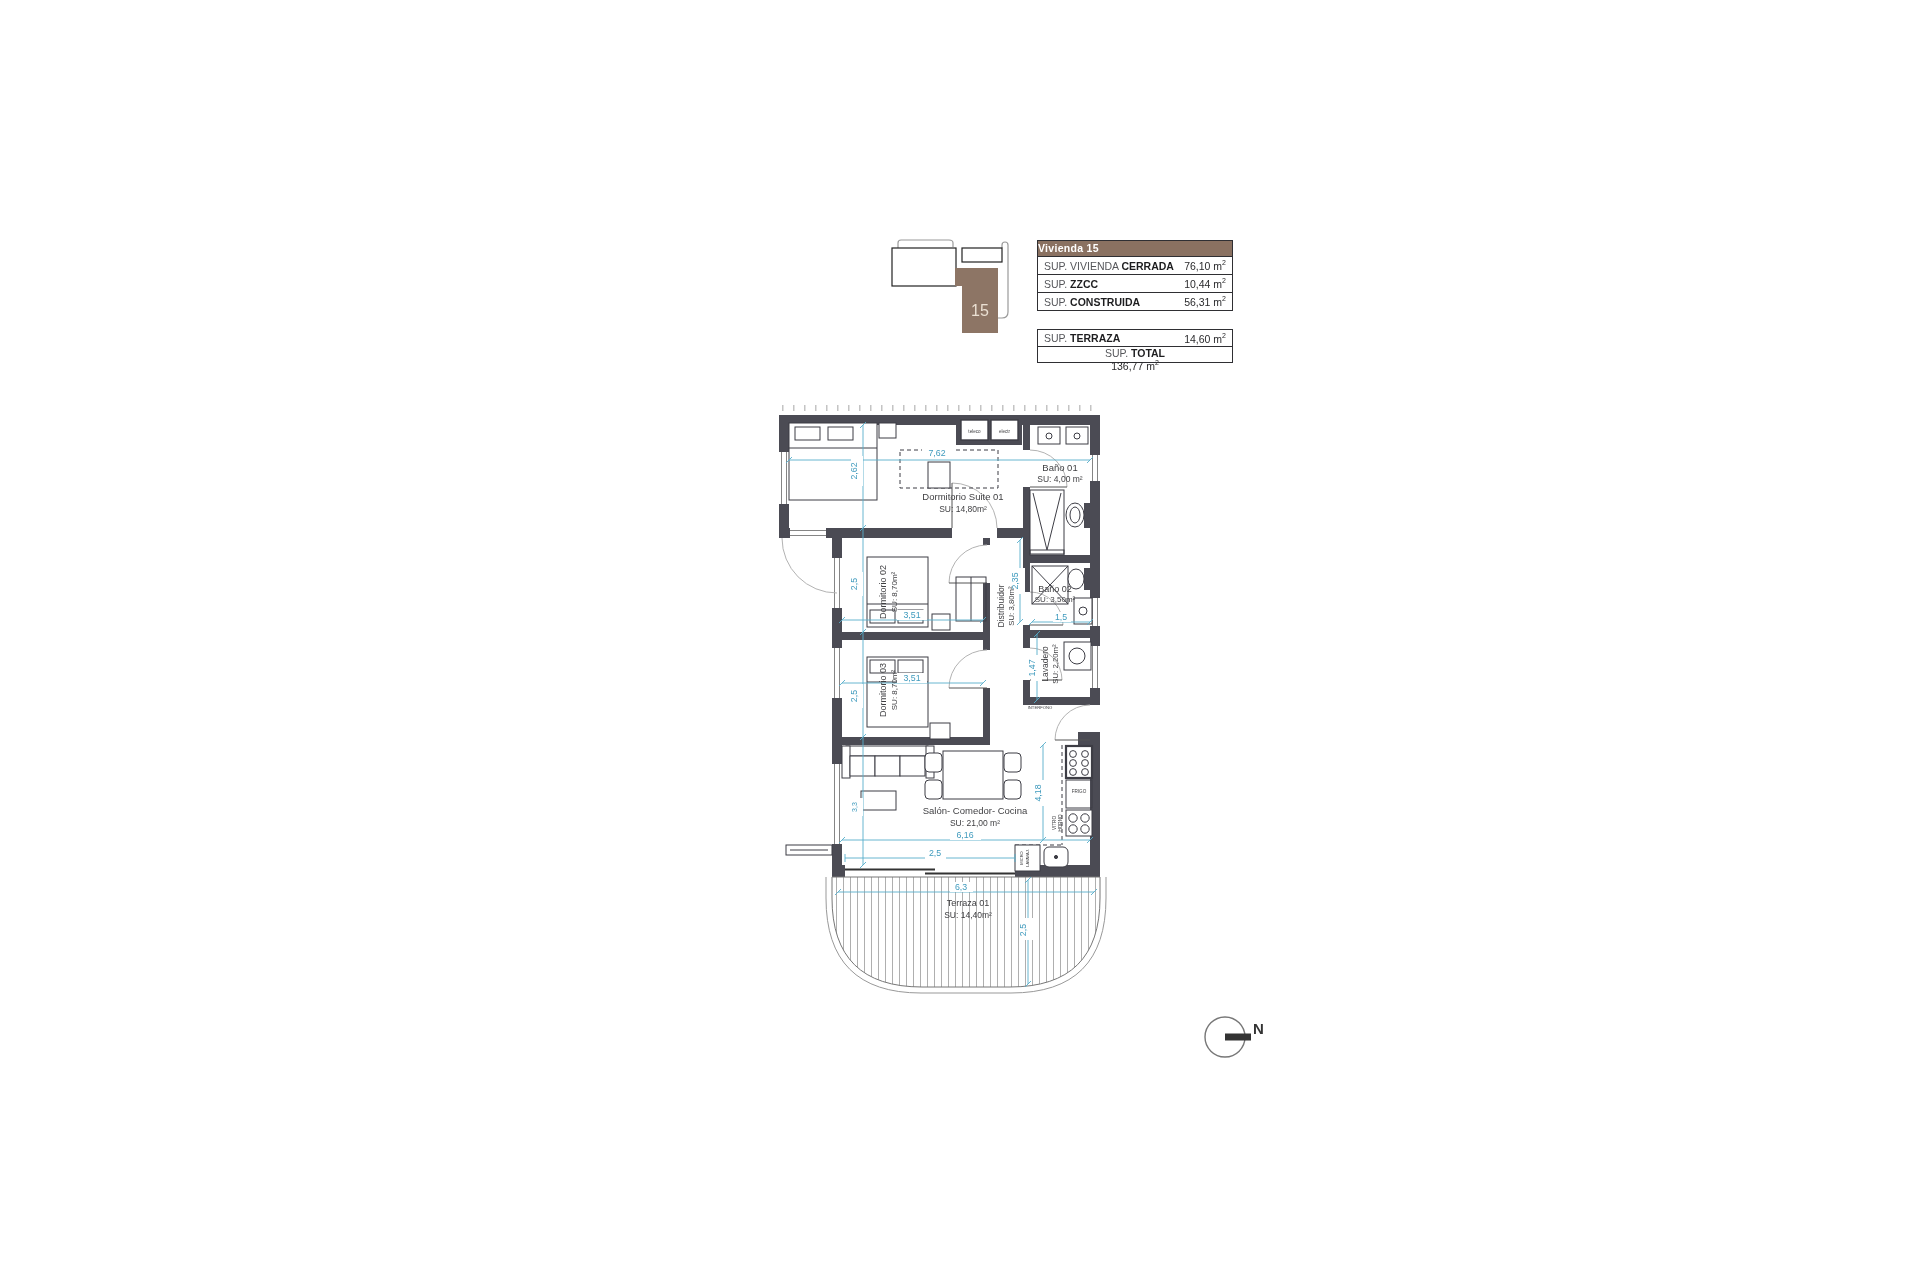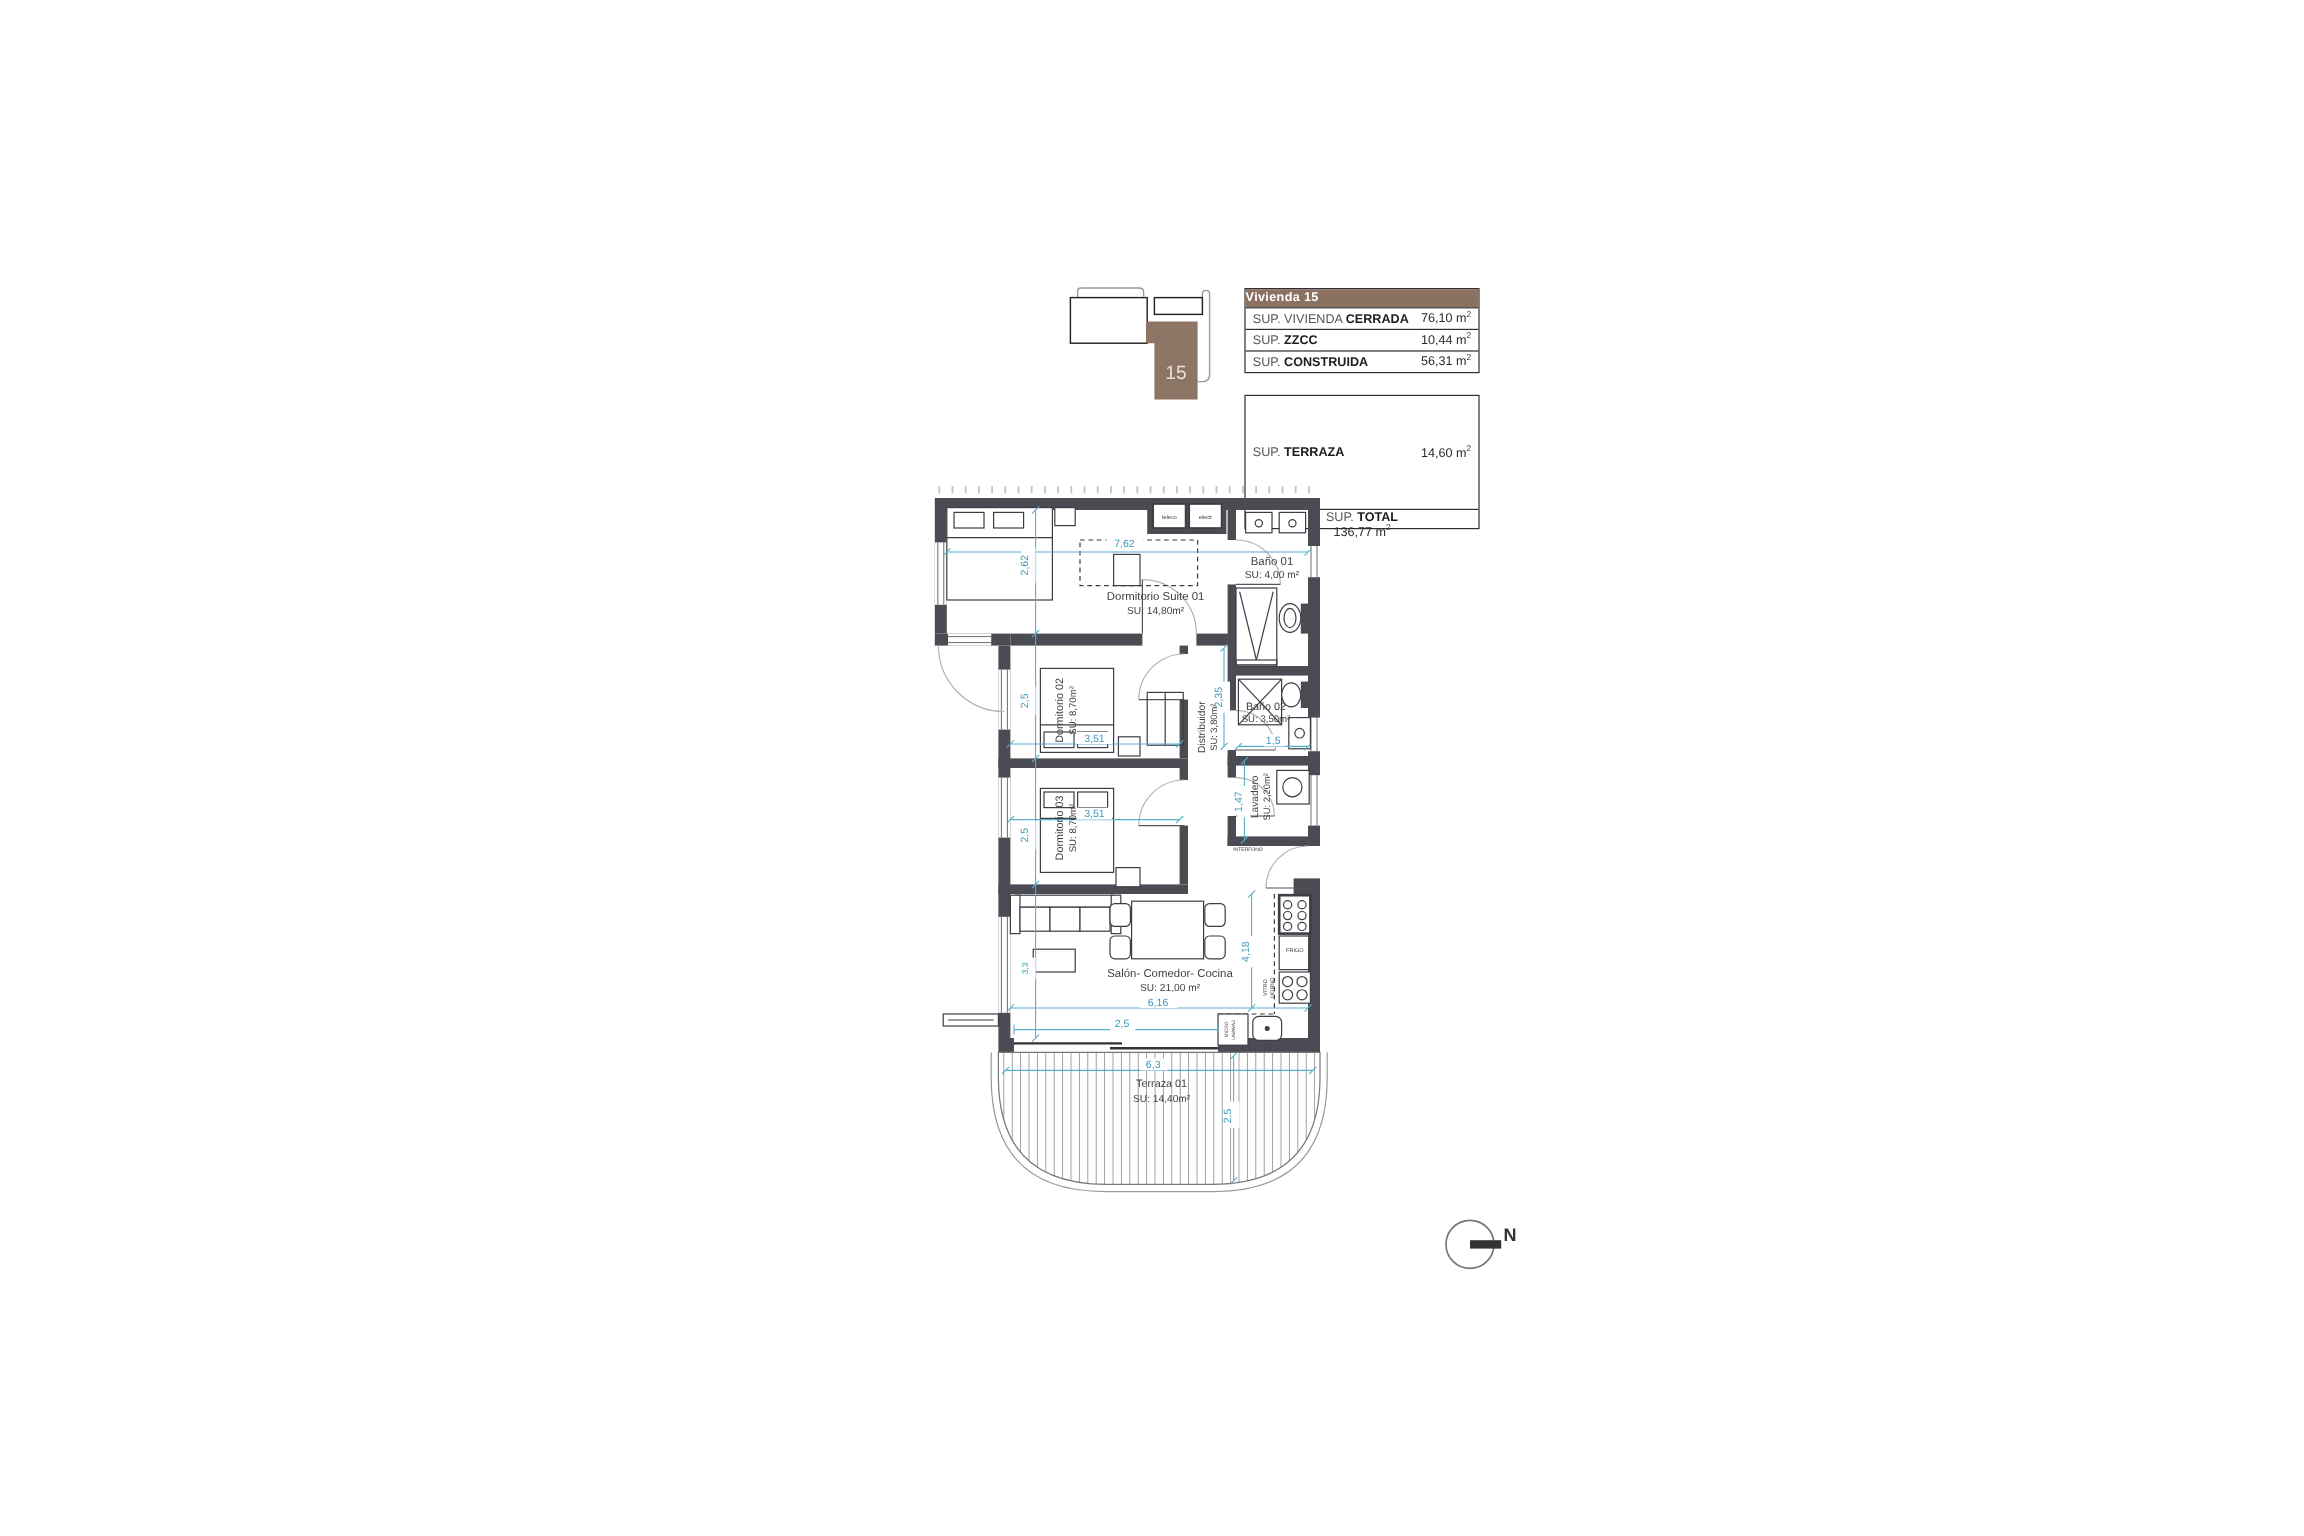--- a/index.html
+++ b/index.html
@@ -8,21 +8,21 @@
   svg text{font-family:"Liberation Sans", sans-serif;}
 
   
   .atable{position:absolute;width:196px;border:1px solid #2f2f33;background:#fff;box-sizing:border-box;}
   #table-main{left:1037px;top:240px;}
   #table-totals{left:1037px;top:329px;}
   .thead{height:15px;line-height:15px;background:#8a7161;color:#ffffff;
          font-size:10.5px;font-weight:bold;letter-spacing:.3px;}
   .trow{display:flex;justify-content:space-between;align-items:center;height:18px;
         padding:0 6px;border-top:1px solid #2f2f33;font-size:10.5px;box-sizing:border-box;}
-  #table-totals .trow{height:16px;border-top:none;margin-top:39px;}
+  #table-totals .trow{height:16px;border-top:none;}
   #table-totals .trow + .trow{border-top:1px solid #2f2f33;flex-direction:column;}
   .tlabel{color:#55565a;white-space:pre;}
   .tlabel b{color:#1d1d1f;}
   .tval{color:#2a2a2c;}
   .tval sup{font-size:7px;}
 </style>
 </head>
 <body>
 
 <div id="page">

